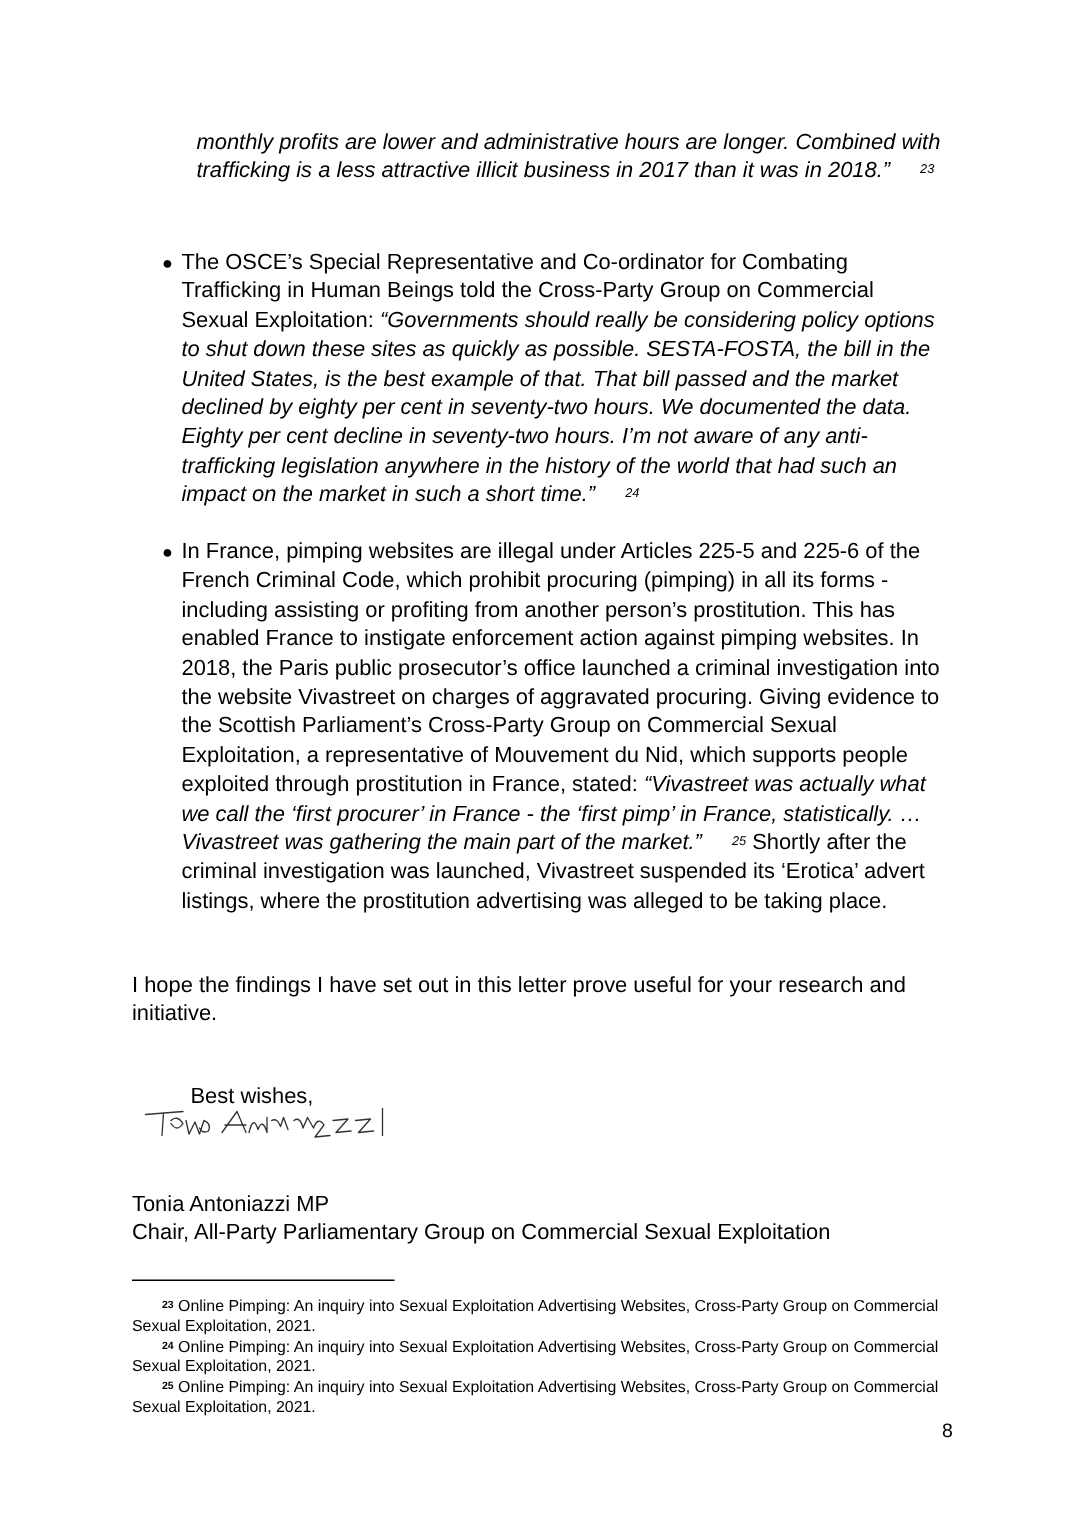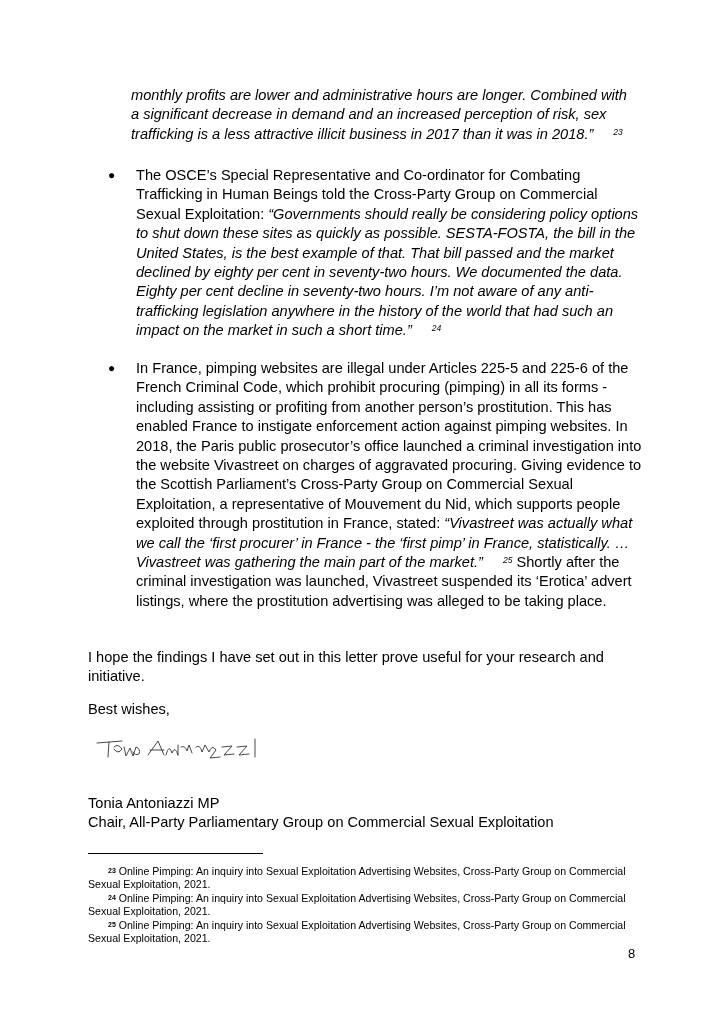--- a/index.html
+++ b/index.html
@@ -3,55 +3,54 @@
   <meta charset="utf-8">
   <style>
     html, body { margin: 0; padding: 0; background: #ffffff; }
     body { width: 724px; height: 1024px; position: relative; overflow: hidden;
       font-family: "Liberation Sans", sans-serif; color: #000; }
     .page { position: absolute; left: 0; top: 0; width: 716px; height: 1024px; }
     .text { font-size: 14.6px; line-height: 19.4px; }
     .cont { position: absolute; left: 131px; top: 86px; width: 520px; }
     .bullet { position: absolute; left: 108px; width: 560px; }
     .bullet .dot { position: absolute; left: 0; top: 0; width: 20px; font-size: 12px; }
-    .bullet .body { position: absolute; left: 28px; top: 0; width: 510px; }
+    .bullet .body { position: absolute; left: 13px; top: 0; width: 510px; }
     i, .it { font-style: italic; }
     sup { font-size: 8.5px; vertical-align: top; position: relative; top: -2px; font-style: italic; margin-left: 20px; }
     .closing { position: absolute; left: 88px; width: 560px; }
     .sig { position: absolute; left: 92px; top: 735px; width: 200px; height: 30px; }
     .name { position: absolute; left: 88px; top: 794px; font-weight: normal; }
     .role { position: absolute; left: 88px; top: 813px; }
     .rule { position: absolute; left: 88px; top: 853px; width: 175px; height: 1px; background: #000; }
     .foot { position: absolute; left: 88px; width: 560px; font-size: 10.6px; line-height: 13.4px; }
     .foot sup { font-size: 7px; top: -1px; font-style: normal; font-weight: bold; }
     .pageno { position: absolute; left: 628px; top: 946px; font-size: 13px; }
   </style>
 </head>
 <body>
 
 <div class="page">
 
   <div class="cont text it">
     <div>monthly profits are lower and administrative hours are longer. Combined with</div>
-    <div>a significant decrease in demand and an increased perception of risk, sex</div>
     <div><span>trafficking is a less attractive illicit business in 2017 than it was in 2018.”</span><sup>23</sup></div>
   </div>
 
   <div class="bullet text" style="top:166px;">
     <span class="dot">●</span>
     <div class="body"><span>The OSCE’s Special Representative and Co-ordinator for Combating Trafficking in Human Beings told the Cross-Party Group on Commercial Sexual Exploitation: </span><i>“Governments should really be considering policy options to shut down these sites as quickly as possible. SESTA-FOSTA, the bill in the United States, is the best example of that. That bill passed and the market declined by eighty per cent in seventy-two hours. We documented the data. Eighty per cent decline in seventy-two hours. I’m not aware of any anti-trafficking legislation anywhere in the history of the world that had such an impact on the market in such a short time.”</i><sup>24</sup></div>
   </div>
 
   <div class="bullet text" style="top:359px;">
     <span class="dot">●</span>
     <div class="body"><span>In France, pimping websites are illegal under Articles 225-5 and 225-6 of the French Criminal Code, which prohibit procuring (pimping) in all its forms - including assisting or profiting from another person’s prostitution. This has enabled France to instigate enforcement action against pimping websites. In 2018, the Paris public prosecutor’s office launched a criminal investigation into the website Vivastreet on charges of aggravated procuring. Giving evidence to the Scottish Parliament’s Cross-Party Group on Commercial Sexual Exploitation, a representative of Mouvement du Nid, which supports people exploited through prostitution in France, stated: </span><i>“Vivastreet was actually what we call the ‘first procurer’ in France - the ‘first pimp’ in France, statistically. …Vivastreet was gathering the main part of the market.”</i><sup>25</sup><span> Shortly after the criminal investigation was launched, Vivastreet suspended its ‘Erotica’ advert listings, where the prostitution advertising was alleged to be taking place.</span></div>
   </div>
 
   <div class="closing text" style="top:648px;">I hope the findings I have set out in this letter prove useful for your research and initiative.</div>
-  <div class="closing text" style="top:700px;">Best wishes,</div>
+  <div class="closing text" style="top:722px;margin-left:39px;">Best wishes,</div>
 
   <svg class="sig" viewBox="0 0 200 30">
     <path d="M5 8 L30 6 M17 7 L16 22 M22 12 q4 -4 8 2 q-4 6 -8 0 M32 12 l2 9 l4 -8 l3 8 l3 -9 q5 2 3 7 q-4 2 -6 -2 M56 20 l10 -14 l6 14 M58 15 l14 0 M74 20 q3 -12 6 -2 q3 -8 6 2 M86 10 l0 10 M89 12 q4 -2 6 4 l2 -6 l3 8 M104 12 q4 -3 6 5 l3 -7 l4 7 q3 -8 7 -2 l-6 8 l10 -1 M130 12 l10 -1 l-8 9 l10 -1 M145 12 l10 -1 l-8 9 l10 -1 M163 4 l0 18" fill="none" stroke="#333" stroke-width="0.9" stroke-linecap="round" stroke-linejoin="round"></path>
   </svg>
 
   <div class="name text">Tonia Antoniazzi MP</div>
   <div class="role text">Chair, All-Party Parliamentary Group on Commercial Sexual Exploitation</div>
 
   <div class="rule"></div>
 

